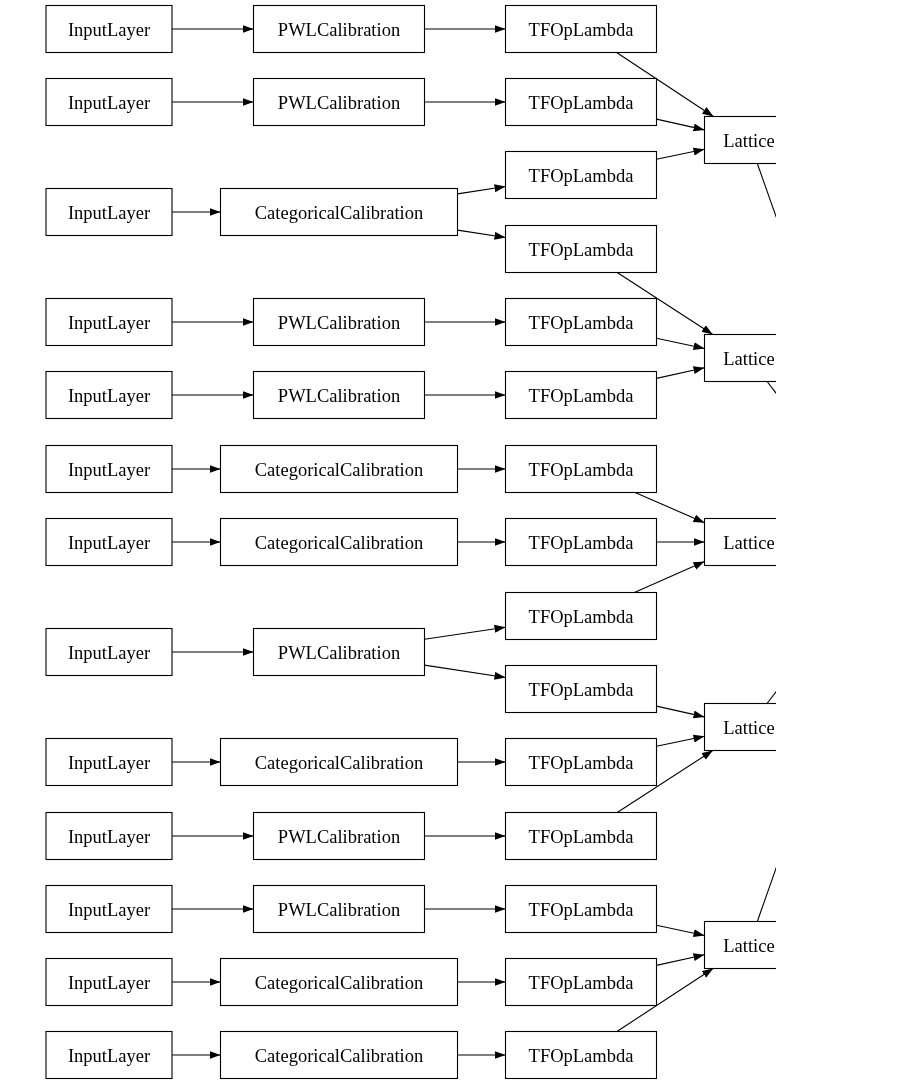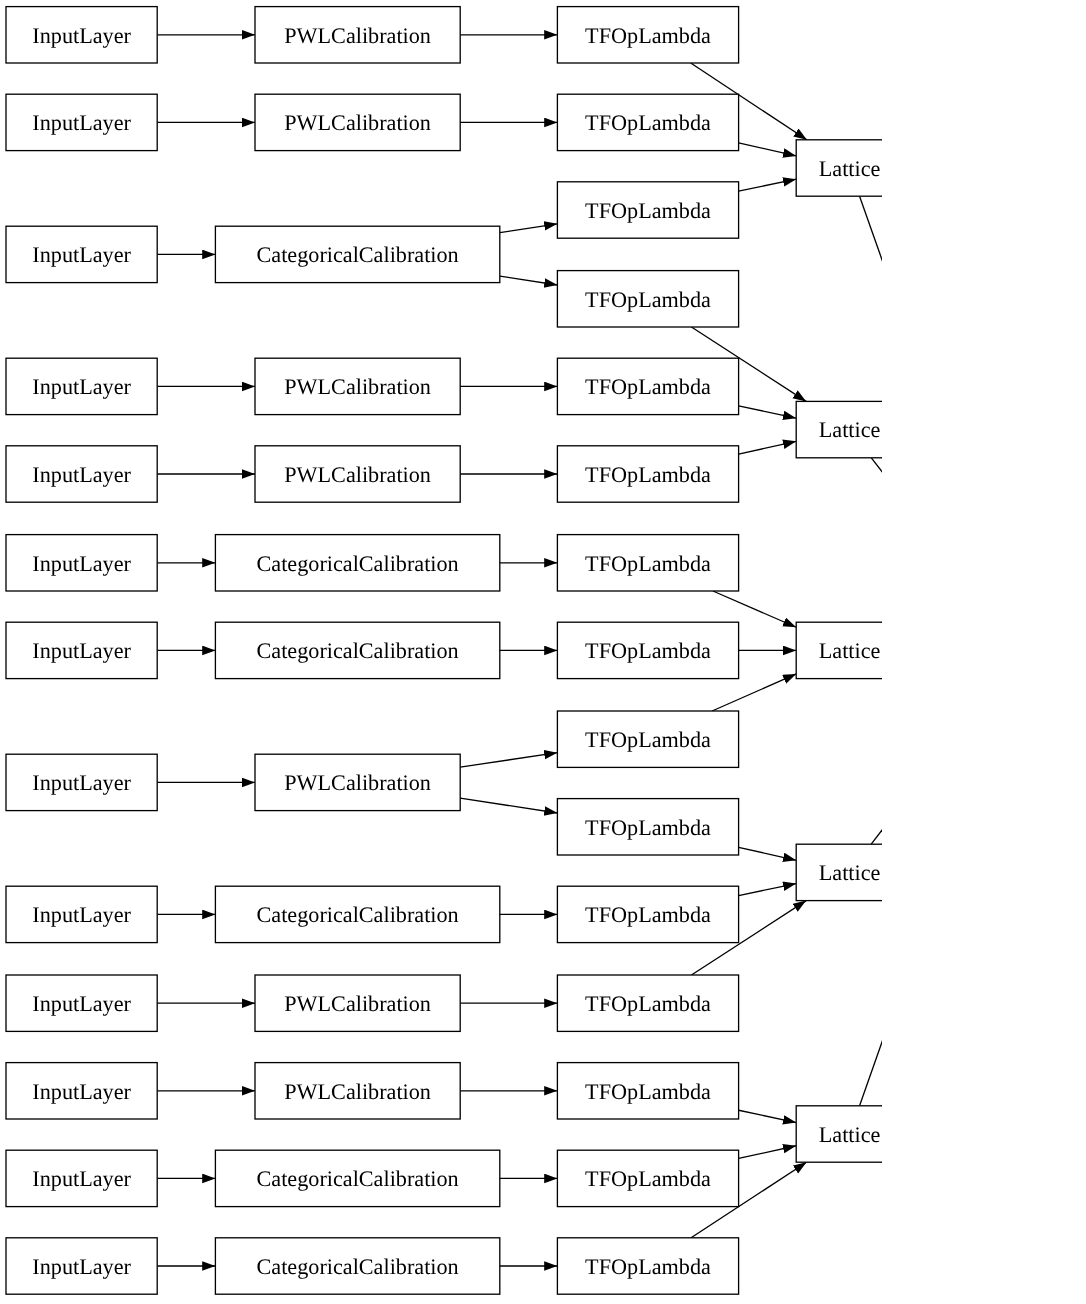--- a/index.html
+++ b/index.html
@@ -3,20 +3,21 @@
 <meta charset="utf-8">
 <title>Diagram</title>
 <style>
   html, body { margin: 0; padding: 0; background: var(--bg, #ffffff); }
   .canvas {
     position: relative;
     width: 735px;
     height: 1087px;
     background: var(--bg, #ffffff);
     overflow: hidden;
+    padding-left: 41px;
   }
   svg { display: block; }
   .node-box {
     fill: var(--bg, #ffffff);
     stroke: var(--ink, #000000);
     stroke-width: 1.1;
   }
   .node-label {
     font-family: "Liberation Serif", "DejaVu Serif", serif;
     font-size: 18.5px;

